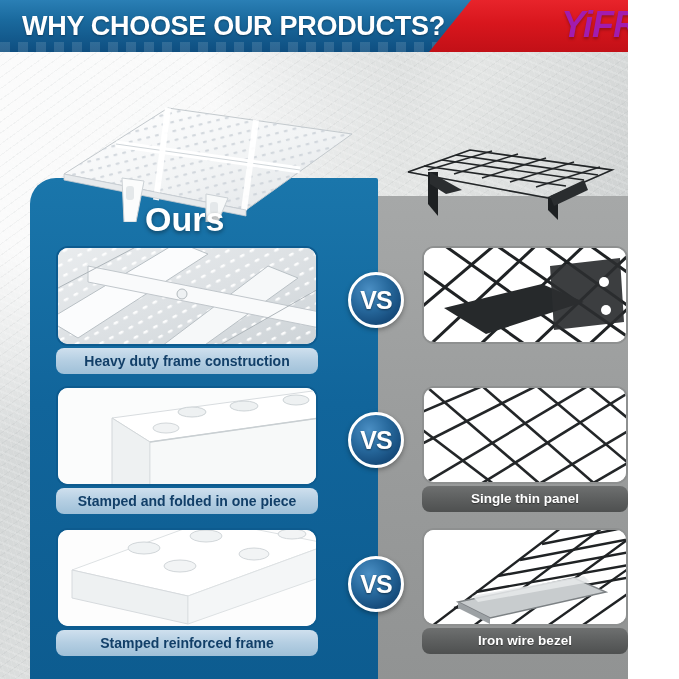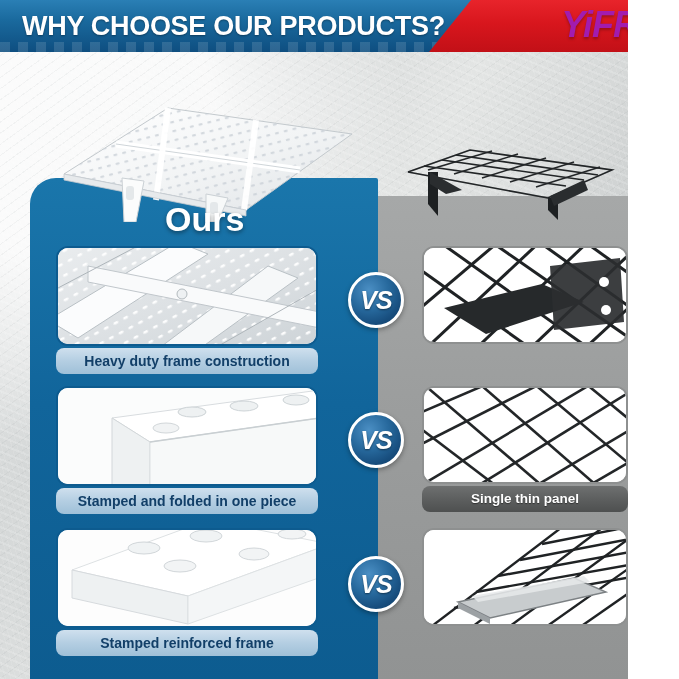--- a/index.html
+++ b/index.html
@@ -125,21 +125,21 @@
     z-index: 2;
   }
 
   .panel-heading {
     position: absolute;
     color: #ffffff;
     font-weight: bold;
     text-shadow: 0 2px 4px rgba(0,0,0,.40);
     z-index: 6;
   }
-  .heading-ours  { left: 165px; top: 200px; font-size: 34px; }
+  .heading-ours  { left: 145px; top: 200px; font-size: 34px; }
   .heading-others{ left: 470px; top: 206px; font-size: 29px; }
 
   
   .hero-ours {
     position: absolute;
     left: 56px;
     top: 82px;
     width: 300px;
     height: 140px;
     z-index: 5;
@@ -219,21 +219,20 @@
     box-shadow: 0 2px 5px rgba(0,0,0,.35);
     z-index: 9;
     display: flex;
     align-items: center;
     justify-content: center;
   }
   .vs span {
     color: #ffffff;
     font-size: 25px;
     font-weight: bold;
-    font-style: italic;
     letter-spacing: -1px;
     text-shadow: 0 1px 2px rgba(0,0,0,.45);
   }
   .vs1 { top: 272px; }
   .vs2 { top: 412px; }
   .vs3 { top: 556px; }
 
   
   svg { display: block; }
 </style>
@@ -428,20 +427,21 @@
           <line x1="52" y1="62" x2="222" y2="32"></line>
           <line x1="74" y1="46" x2="228" y2="18"></line>
           <line x1="96" y1="30" x2="232" y2="4"></line>
           <line x1="118" y1="14" x2="230" y2="-8"></line>
         </g>
         <polygon points="34,72 150,48 182,62 66,88" fill="#c8ccce" stroke="#7c8184" stroke-width="1.4"></polygon>
         <polygon points="34,72 66,88 66,94 34,78" fill="#9ca1a4"></polygon>
         <polygon points="48,66 160,46 166,52 54,72" fill="#e6e9ea" opacity=".85"></polygon>
       </svg>
     </div>
+    <div class="caption">Iron wire bezel</div>
   </div>
 
   <div class="vs vs1">
     <span>VS</span>
   </div>
   <div class="vs vs2">
     <span>VS</span>
   </div>
   <div class="vs vs3">
     <span>VS</span>

